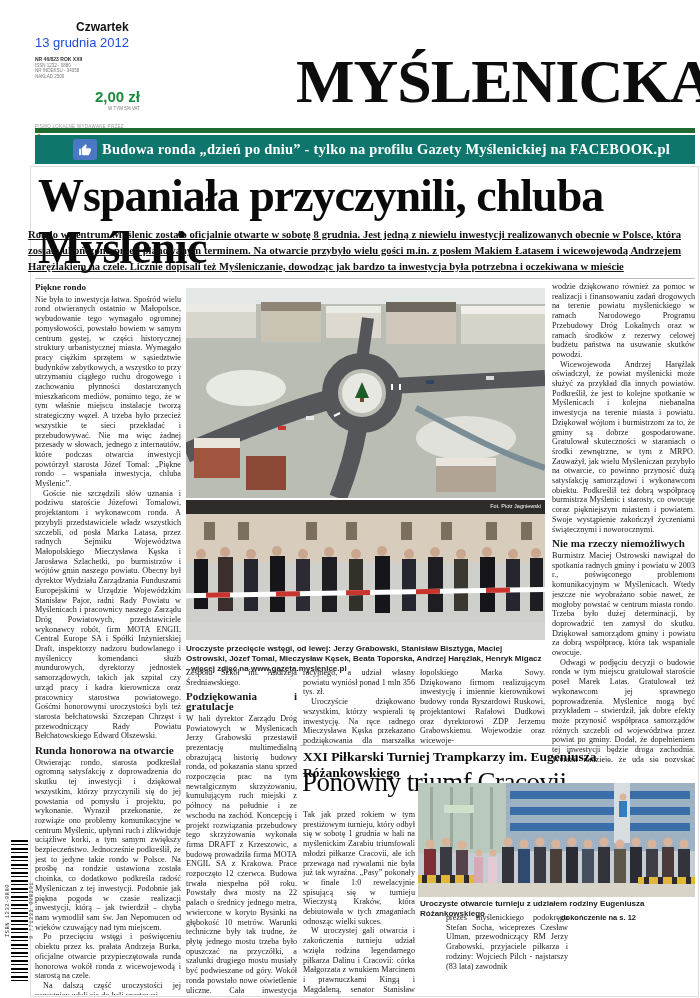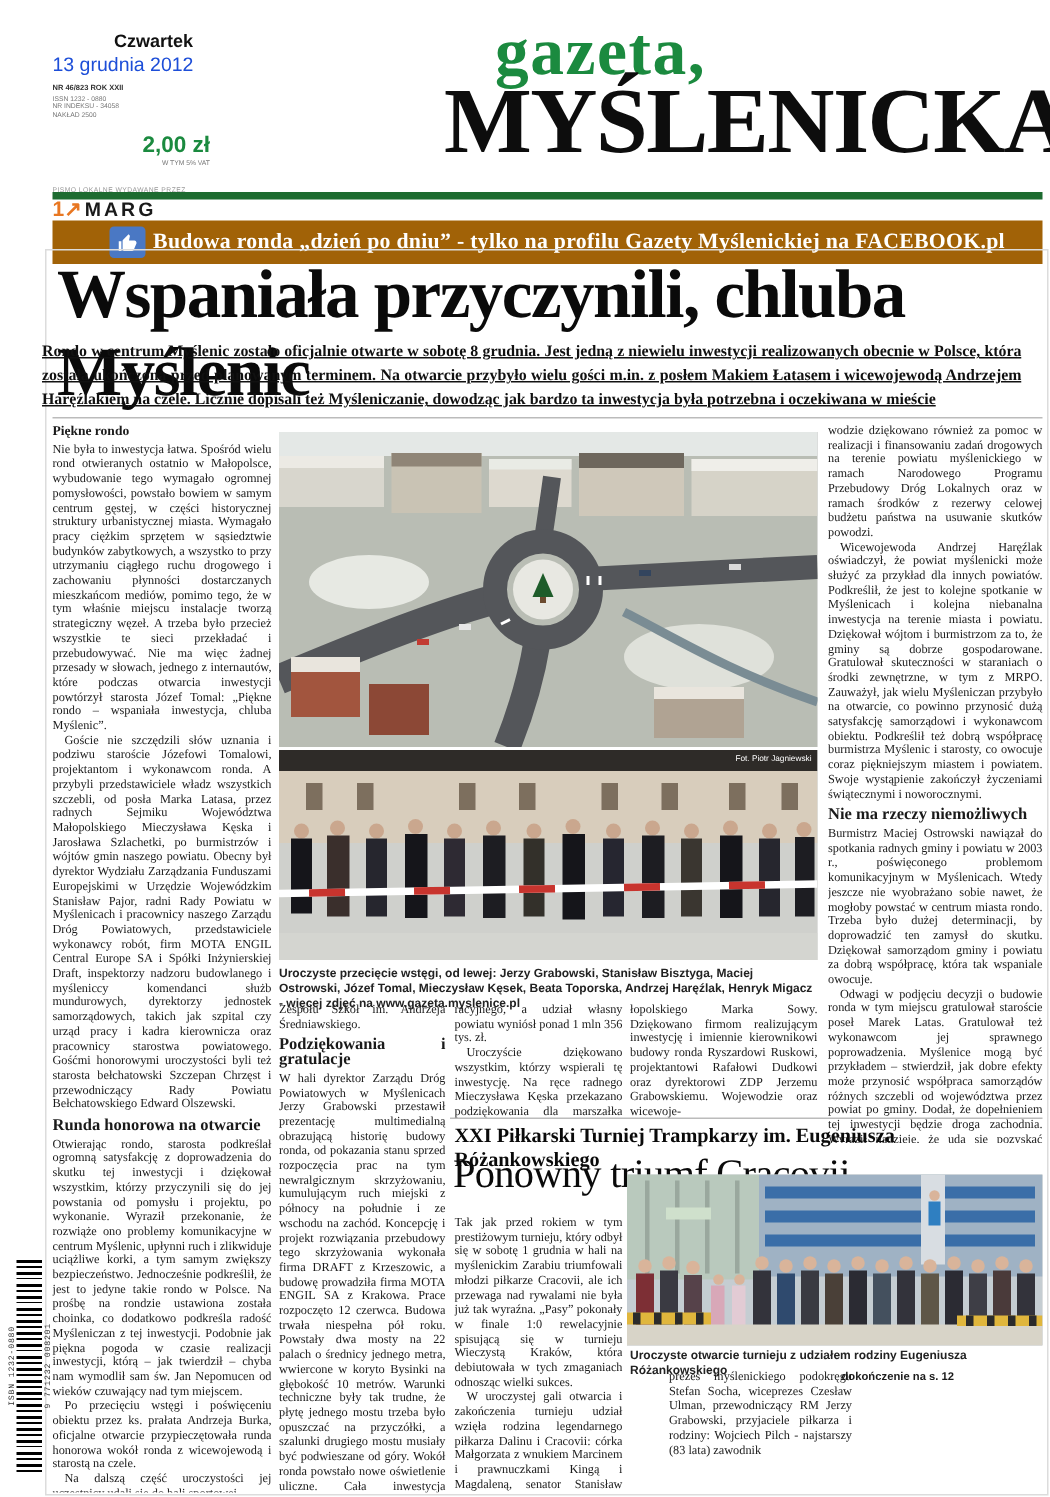--- a/index.html
+++ b/index.html
@@ -18,21 +18,21 @@
   .price{font-size:15px;font-weight:bold;color:#1b8a3f;}
   .vat{font-size:4.5px;color:#777;margin-top:1px;}
   .pubnote{margin-top:13px;font-size:4.5px;color:#999;letter-spacing:.3px;}
   .marg{margin-top:2px;font-size:13px;font-weight:bold;color:#1a1a1a;letter-spacing:2px;display:flex;align-items:center;gap:2px;}
   .marg .arrow{color:#e87722;font-size:14px;font-weight:bold;letter-spacing:0;}
 
   .m-top{left:330px;top:8px;font-size:45px;font-weight:bold;color:#1b8a3f;letter-spacing:1px;}
   .m-main{left:296px;top:46px;font-size:62px;font-weight:bold;color:#0d0d0d;letter-spacing:-1px;line-height:70px;}
 
   .greenbar{left:35px;top:128px;width:660px;height:5px;background:#1d6b30;}
-  .fbbanner{left:35px;top:147px;width:660px;height:29px;background:#a16207;display:flex;align-items:center;}
+  .fbbanner{left:35px;top:135px;width:660px;height:29px;background:#0f766e;display:flex;align-items:center;}
   .thumb{margin-left:38px;width:24px;height:21px;background:#4a78c4;border-radius:3px;display:flex;align-items:center;justify-content:center;}
   .fbtext{flex:1;text-align:center;color:#fff;font-weight:bold;font-size:14.5px;letter-spacing:.2px;padding-right:20px;}
 
   
   .frame{left:30px;top:166px;width:667px;height:829px;border:1px solid #dcdcdc;}
   .h1{left:38px;top:170px;width:655px;font-size:46px;font-weight:bold;letter-spacing:-1px;line-height:52px;color:#0a0a0a;}
   .lead{left:28px;top:227px;width:653px;height:50px;overflow:hidden;font-size:10.6px;font-weight:bold;
         line-height:16px;text-align:justify;color:#111;text-decoration:underline;}
   .rule{height:1px;background:#bbb;}
 
@@ -87,21 +87,20 @@
       <div class="price">2,00 zł</div>
       <div class="vat">W TYM 5% VAT</div>
     </div>
     <div class="pubnote">PISMO LOKALNE WYDAWANE PRZEZ</div>
     <div class="marg">
       <span class="arrow">1↗</span>
       <span>MARG</span>
     </div>
   </div>
 
-  <div class="abs m-top">gazeta,</div>
   <div class="abs m-main">MYŚLENICKA</div>
   <div class="abs greenbar"></div>
 
   <div class="abs fbbanner">
     <span class="thumb">
       <svg width="14" height="14" viewBox="0 0 24 24">
           <path fill="#ffffff" d="M2 21h3V10H2v11zm20-10c0-1.1-.9-2-2-2h-6.3l1-4.6v-.3c0-.4-.2-.8-.4-1L13.2 2 7 8.2c-.4.3-.6.8-.6 1.3V19c0 1.1.9 2 2 2h9c.8 0 1.5-.5 1.8-1.2l3-7.1c.1-.2.1-.5.1-.7v-1z"></path>
         </svg>
     </span>
     <span class="fbtext">Budowa ronda „dzień po dniu” - tylko na profilu Gazety Myślenickiej na FACEBOOK.pl</span>

